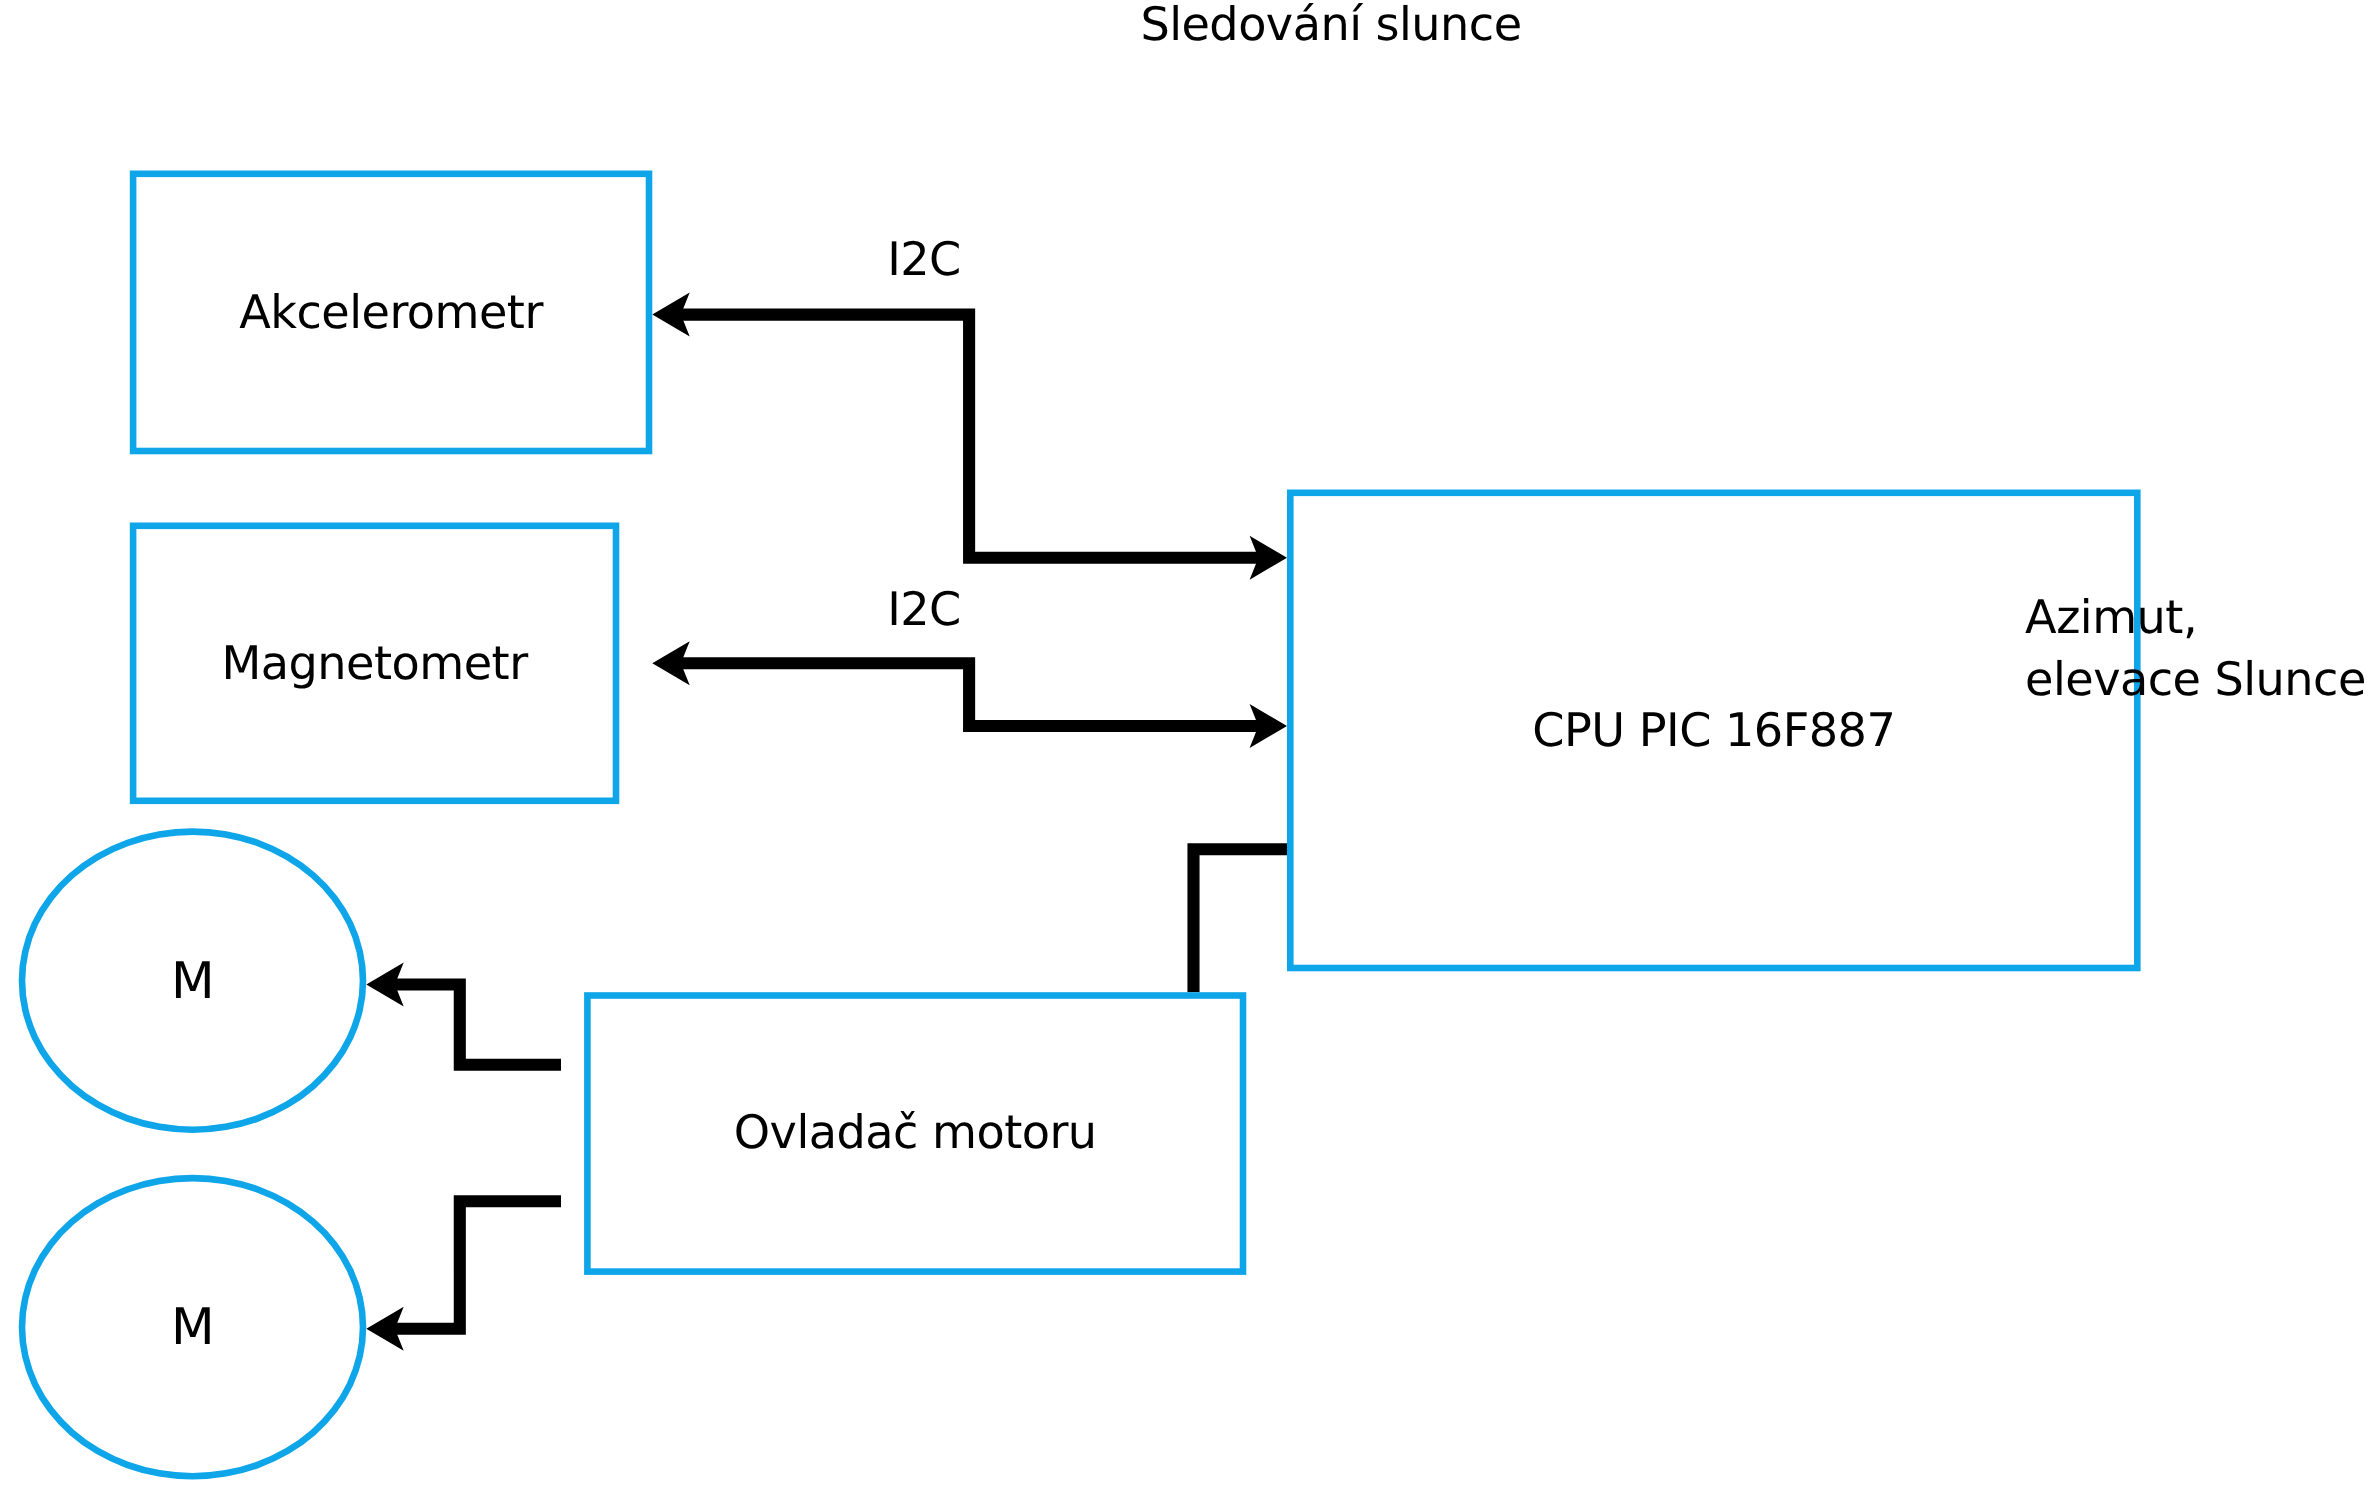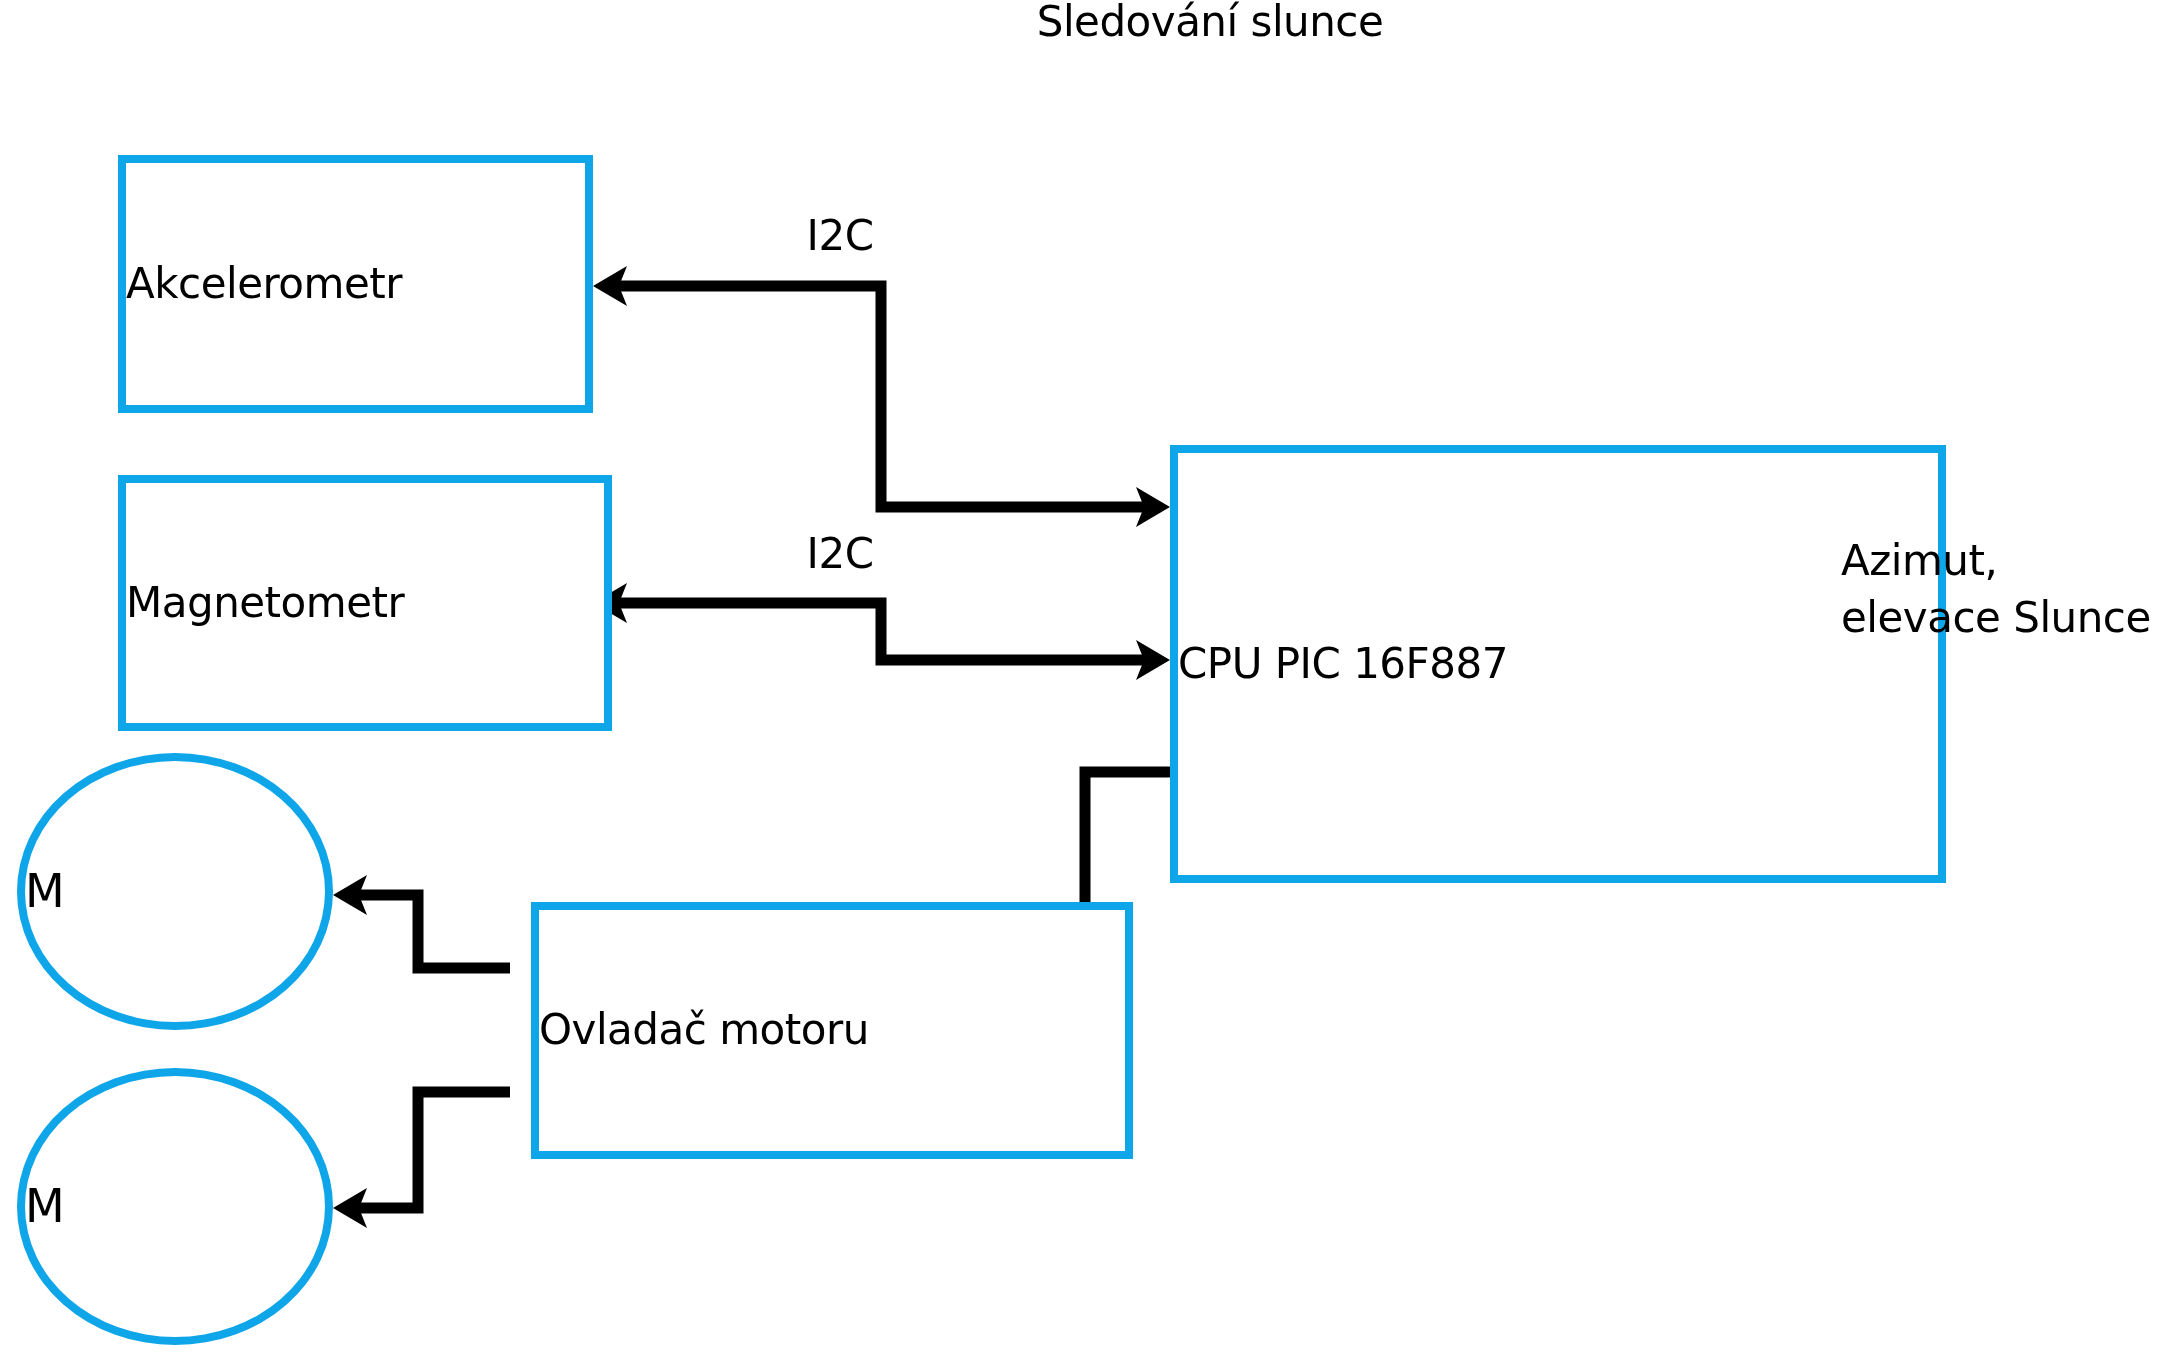--- a/index.html
+++ b/index.html
@@ -20,37 +20,37 @@
   #connector-layer {
     position: absolute;
     left: 0;
     top: 0;
     width: 2164px;
     height: 1353px;
   }
   .node {
     position: absolute;
     box-sizing: border-box;
-    border: 8px solid #0ea5e9;
+    border: 6px solid #0ea5e9;
     background: #fff;
     display: flex;
     align-items: center;
-    justify-content: flex-start;
+    justify-content: center;
   }
   .node .node-label {
     font-size: 42px;
     letter-spacing: -0.5px;
     line-height: 1.1;
     white-space: nowrap;
   }
   .ellipse {
     border-radius: 50%;
   }
   #node-akcelerometr { left: 103px; top: 155px; width: 475px; height: 258px; }
-  #node-magnetometr  { left: 103px; top: 475px; width: 494px; height: 256px; }
+  #node-magnetometr  { left: 103px; top: 475px; width: 445px; height: 256px; }
   #node-cpu          { left: 1155px; top: 445px; width: 776px; height: 438px; }
   #node-ovladac      { left: 516px; top: 902px; width: 602px; height: 257px; }
   #node-motor-top    { left: 2px;  top: 753px;  width: 316px; height: 277px; }
   #node-motor-bottom { left: 2px;  top: 1068px; width: 316px; height: 277px; }
   #node-motor-top .node-label,
   #node-motor-bottom .node-label { font-size: 46px; }
 
   .lbl {
     position: absolute;
     font-size: 42px;

